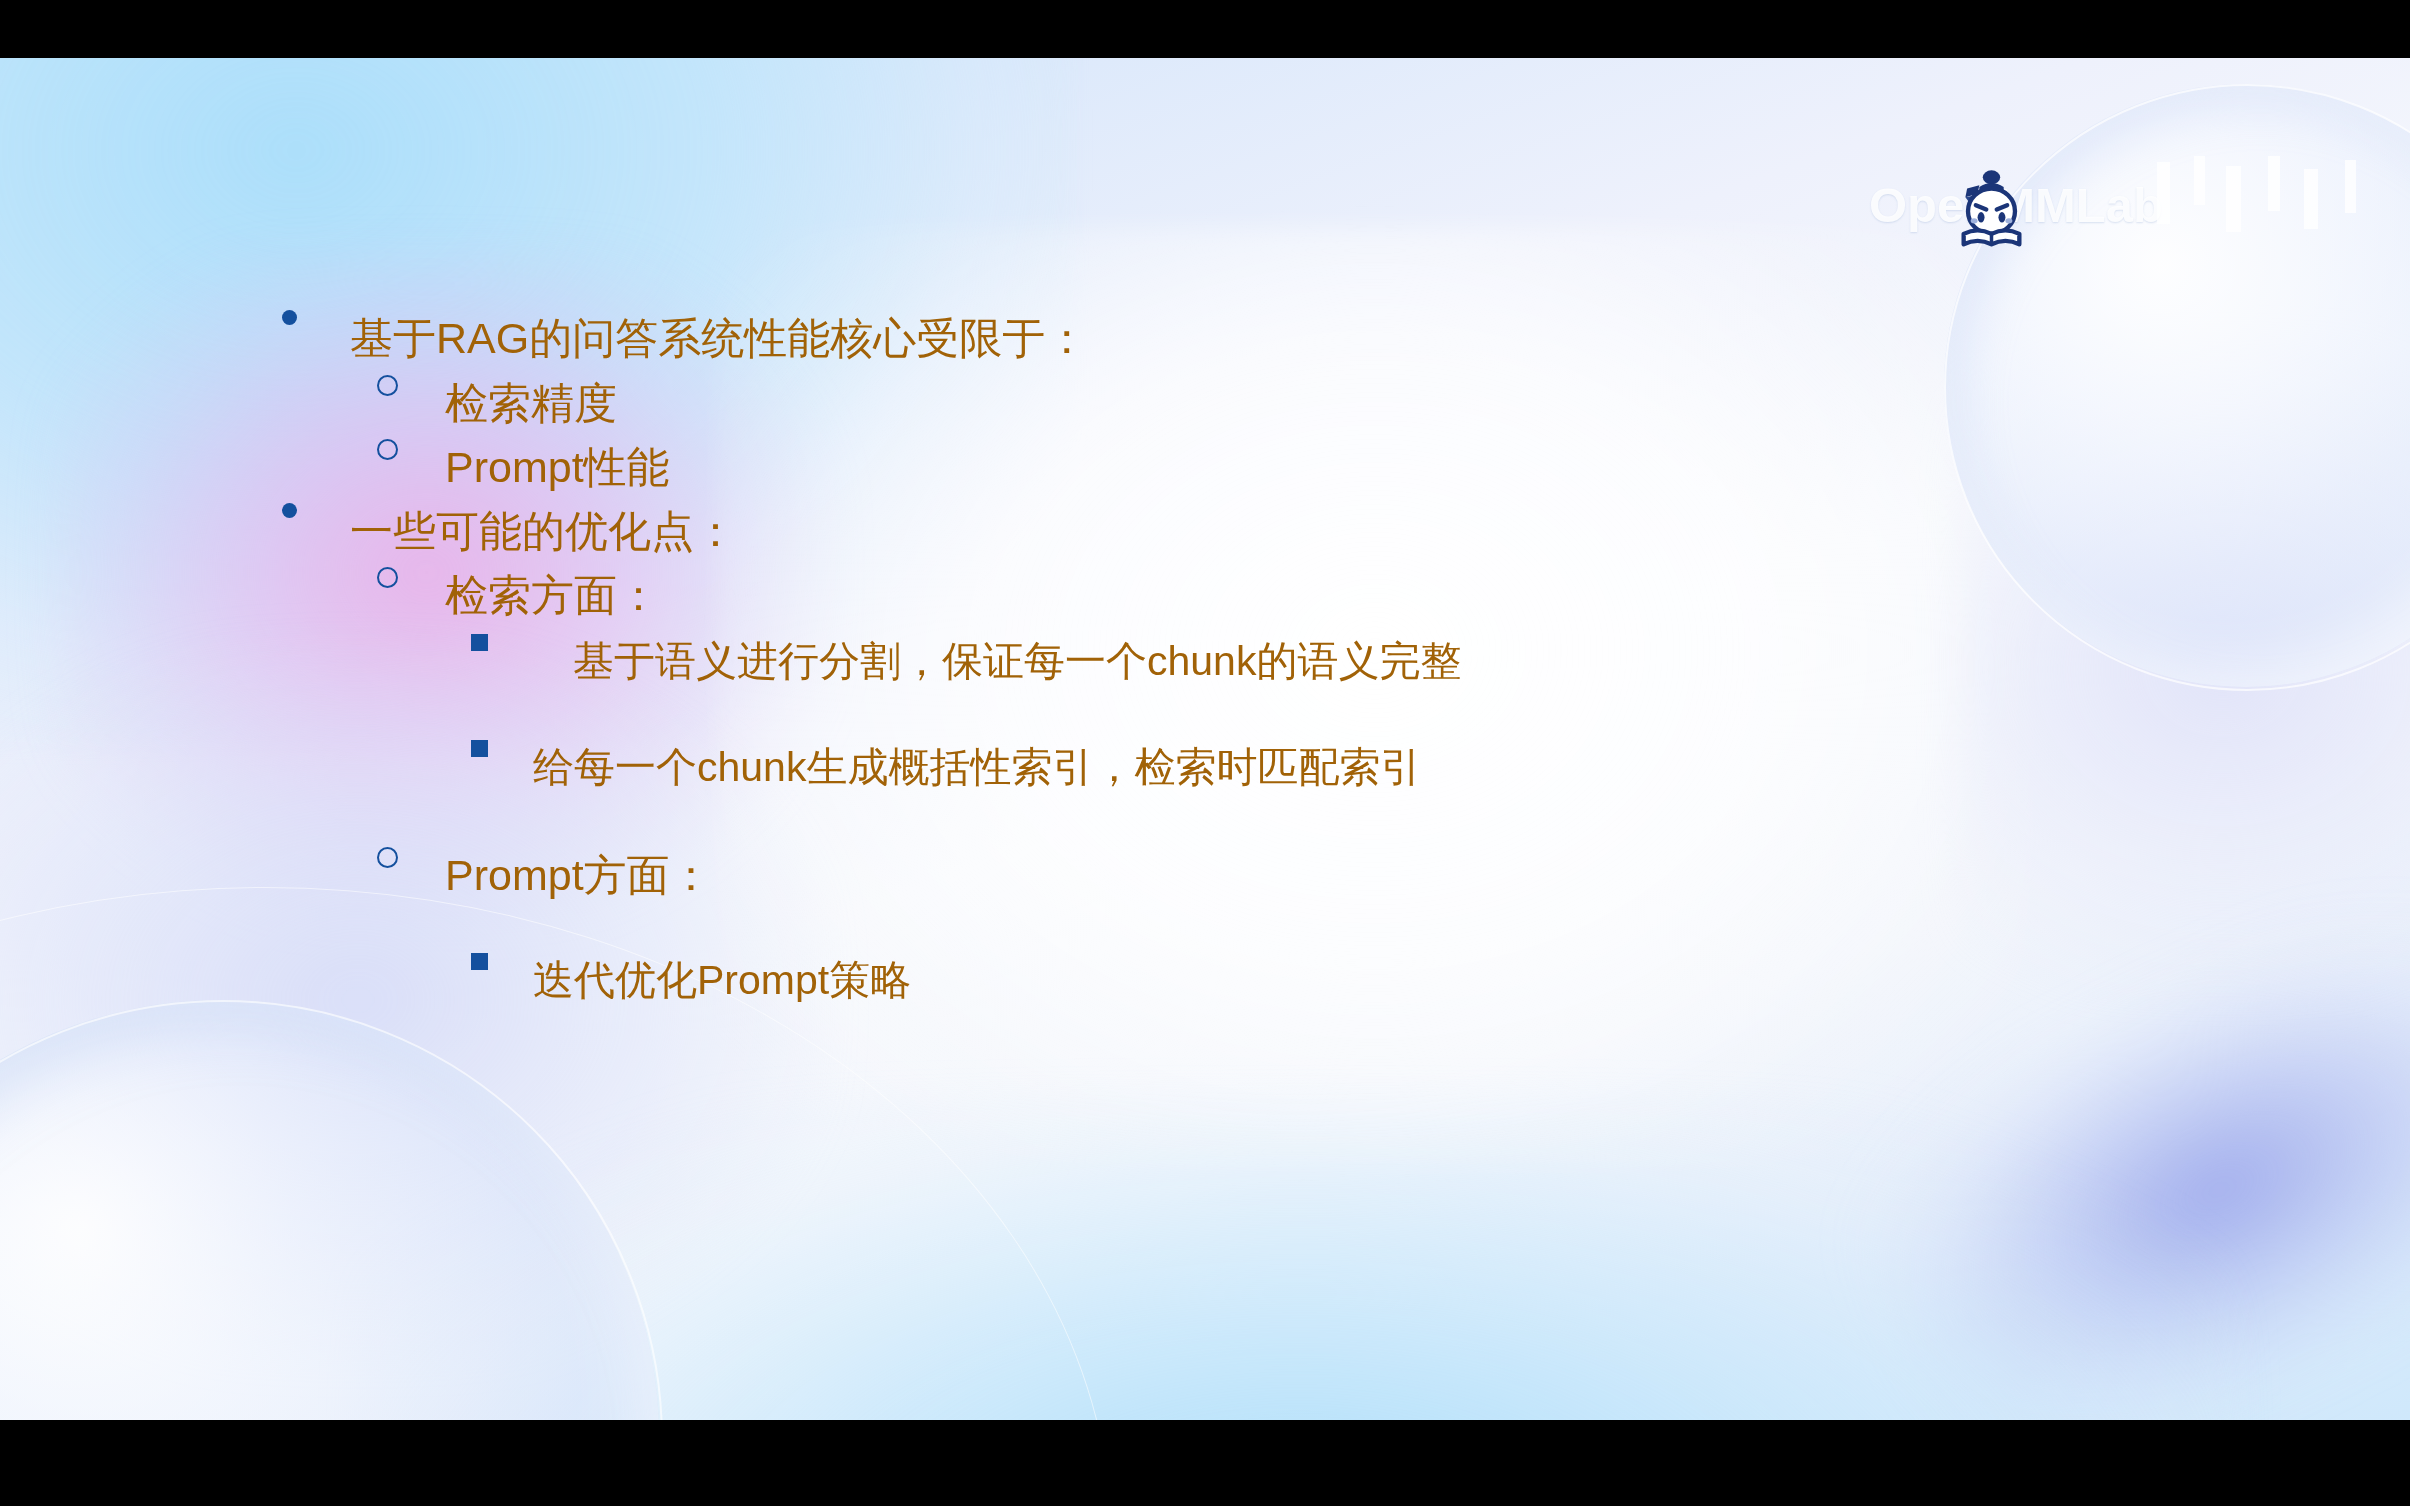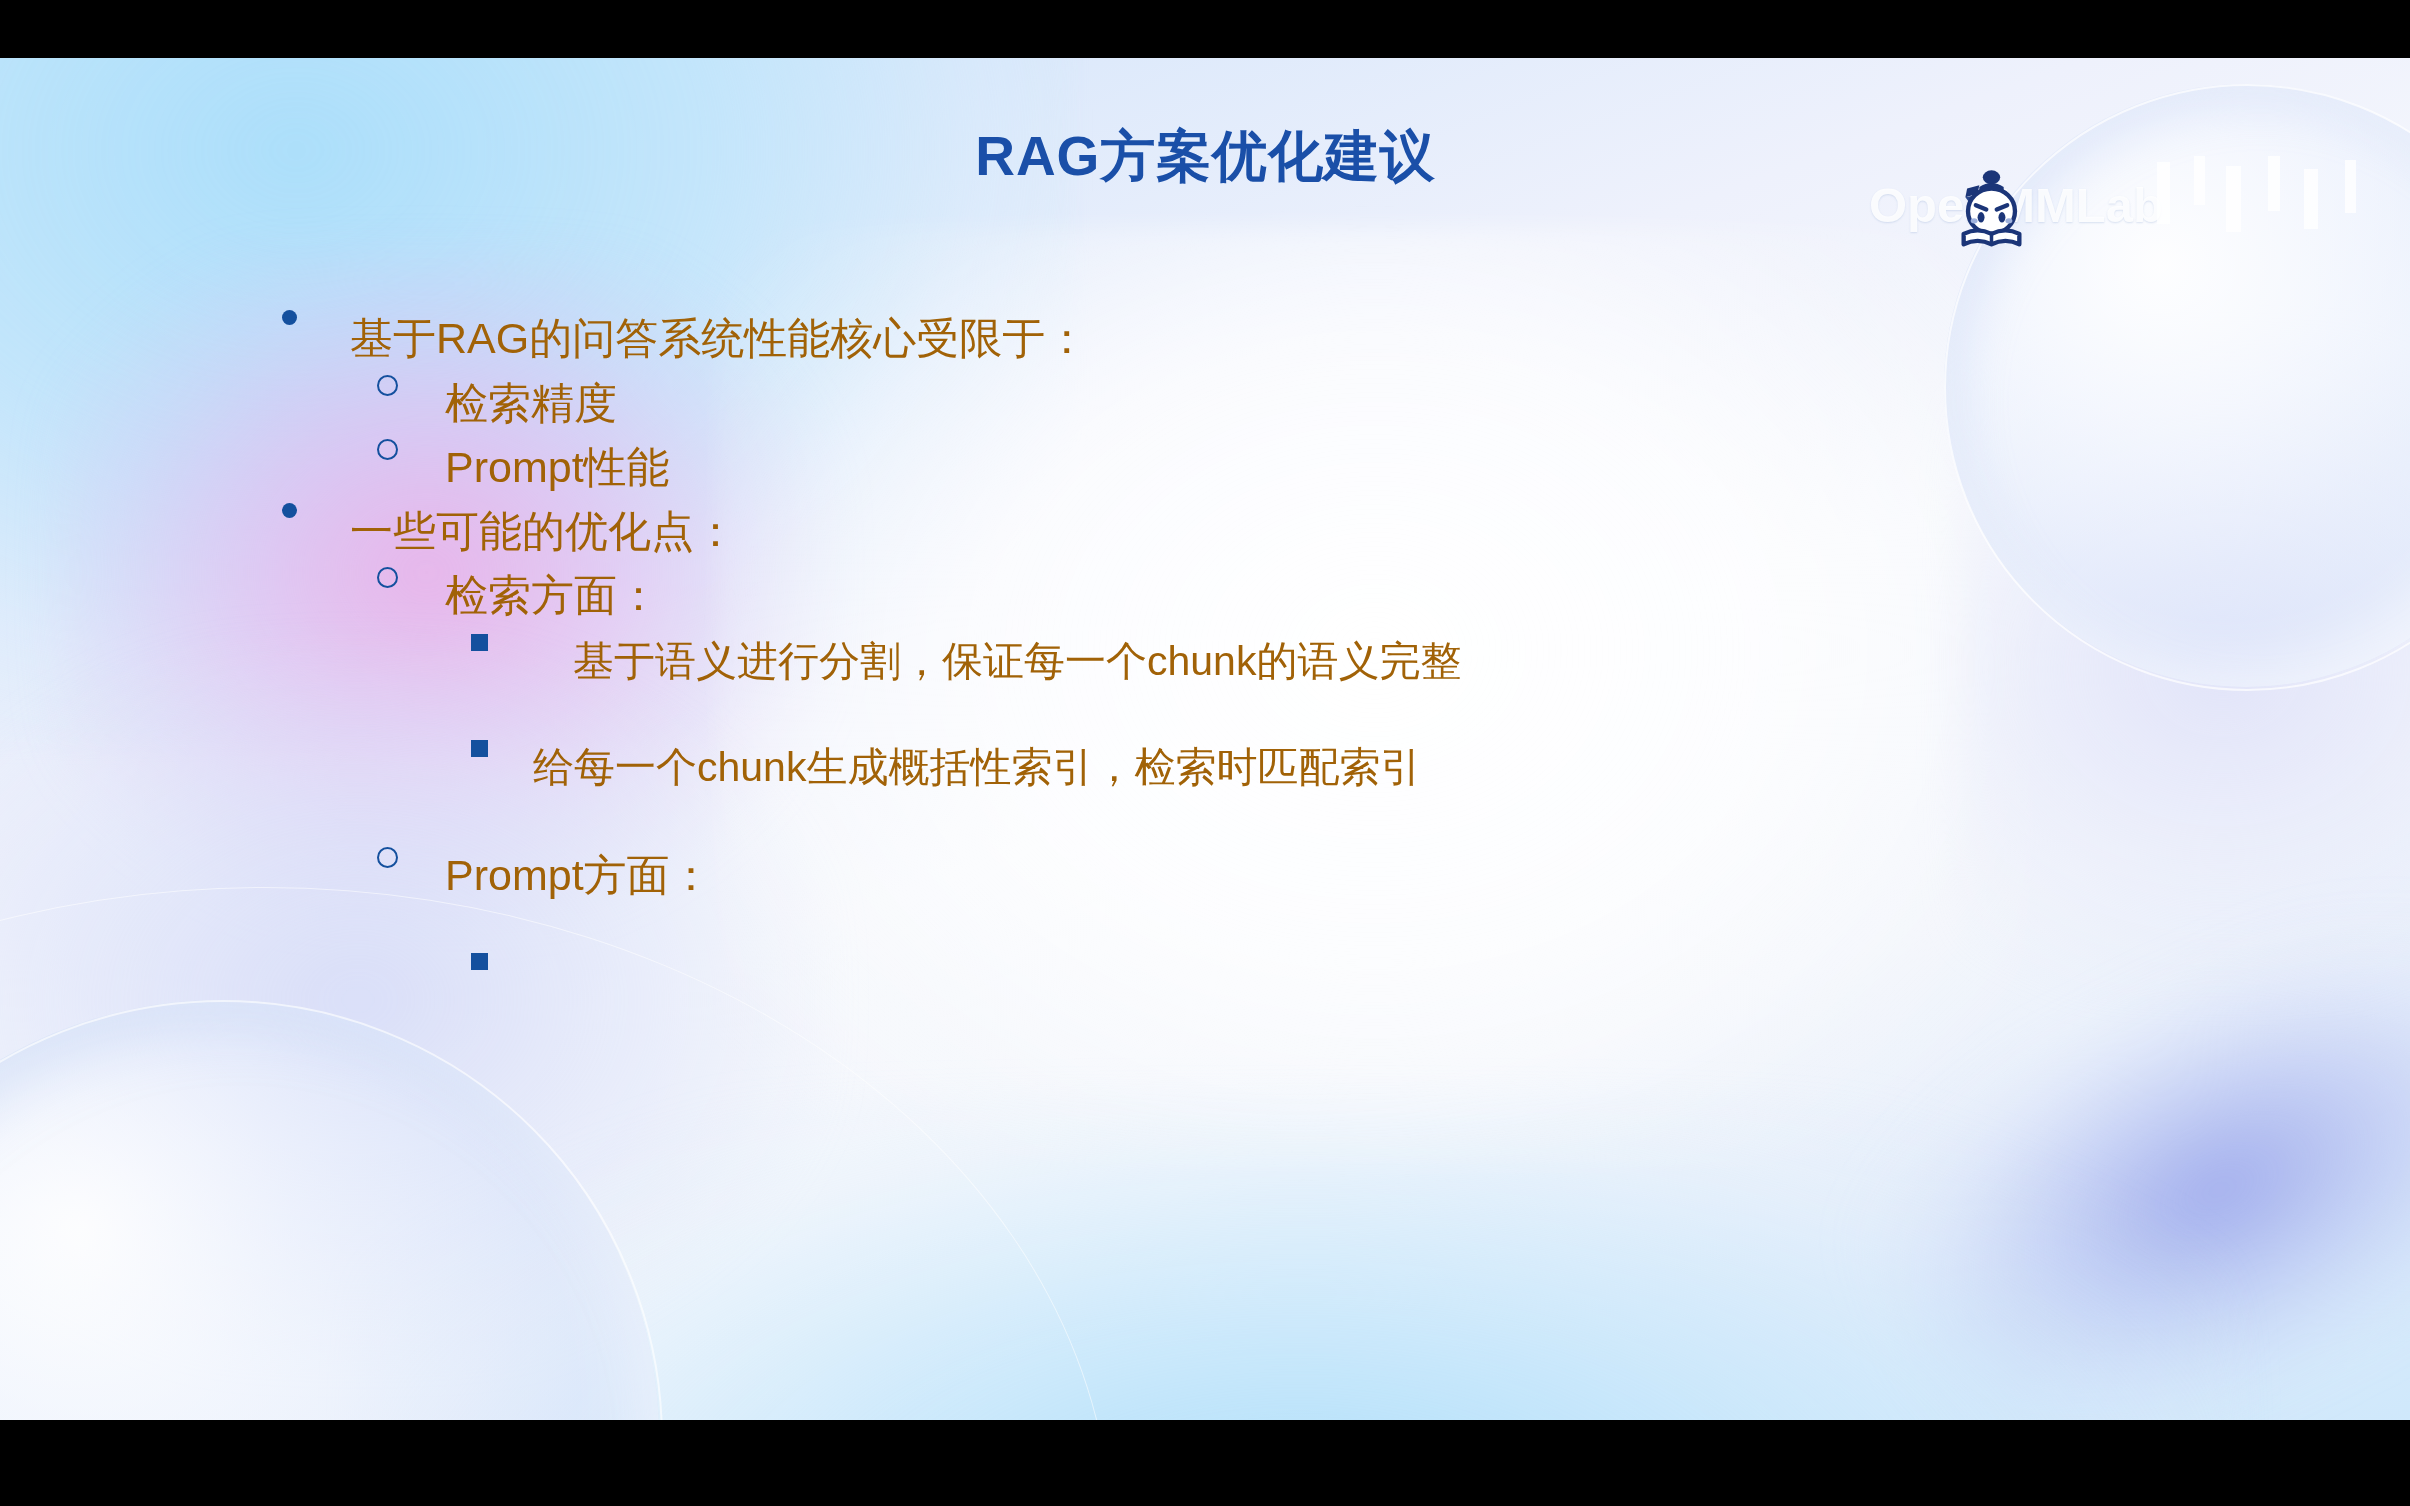--- a/index.html
+++ b/index.html
@@ -319,21 +319,20 @@
     <div class="glow-right-upper"></div>
     <div class="glow-periwinkle"></div>
     <div class="glow-cyan-bottom"></div>
 
     <div class="bubble bubble-bl"></div>
     <div class="bubble bubble-bl-rim"></div>
     <div class="arc-sweep"></div>
     <div class="bubble bubble-tr"></div>
     <div class="bubble bubble-tr-rim"></div>
 
-    <div id="title">RAG方案优化建议</div>
 
     <div id="logo-cluster">
       <div id="openmmlab-watermark">OpenMMLab</div>
 
       <svg id="mascot" viewBox="0 0 100 100">
 
         <ellipse cx="50" cy="13" rx="10" ry="8" fill="#1b3578"></ellipse>
         <path d="M36 24 Q50 15 64 24 L64 30 Q50 23 36 30 Z" fill="#1b3578"></path>
 
         <path d="M22 26 L36 22 L34 32 L20 36 Z" fill="#1b3578"></path>
@@ -420,20 +419,21 @@
         <span class="marker">
             <span class="ring"></span>
           </span>
         <span class="txt">Prompt方面：</span>
       </div>
 
       <div class="row lvl3" style="left:471px; top:895px;">
         <span class="marker">
             <span class="sq-fill"></span>
           </span>
+        <span class="txt">迭代优化Prompt策略</span>
       </div>
 
     </div>
   </div>
 
   <div class="letterbox bot"></div>
 </div>
 
 
 </body></html>

